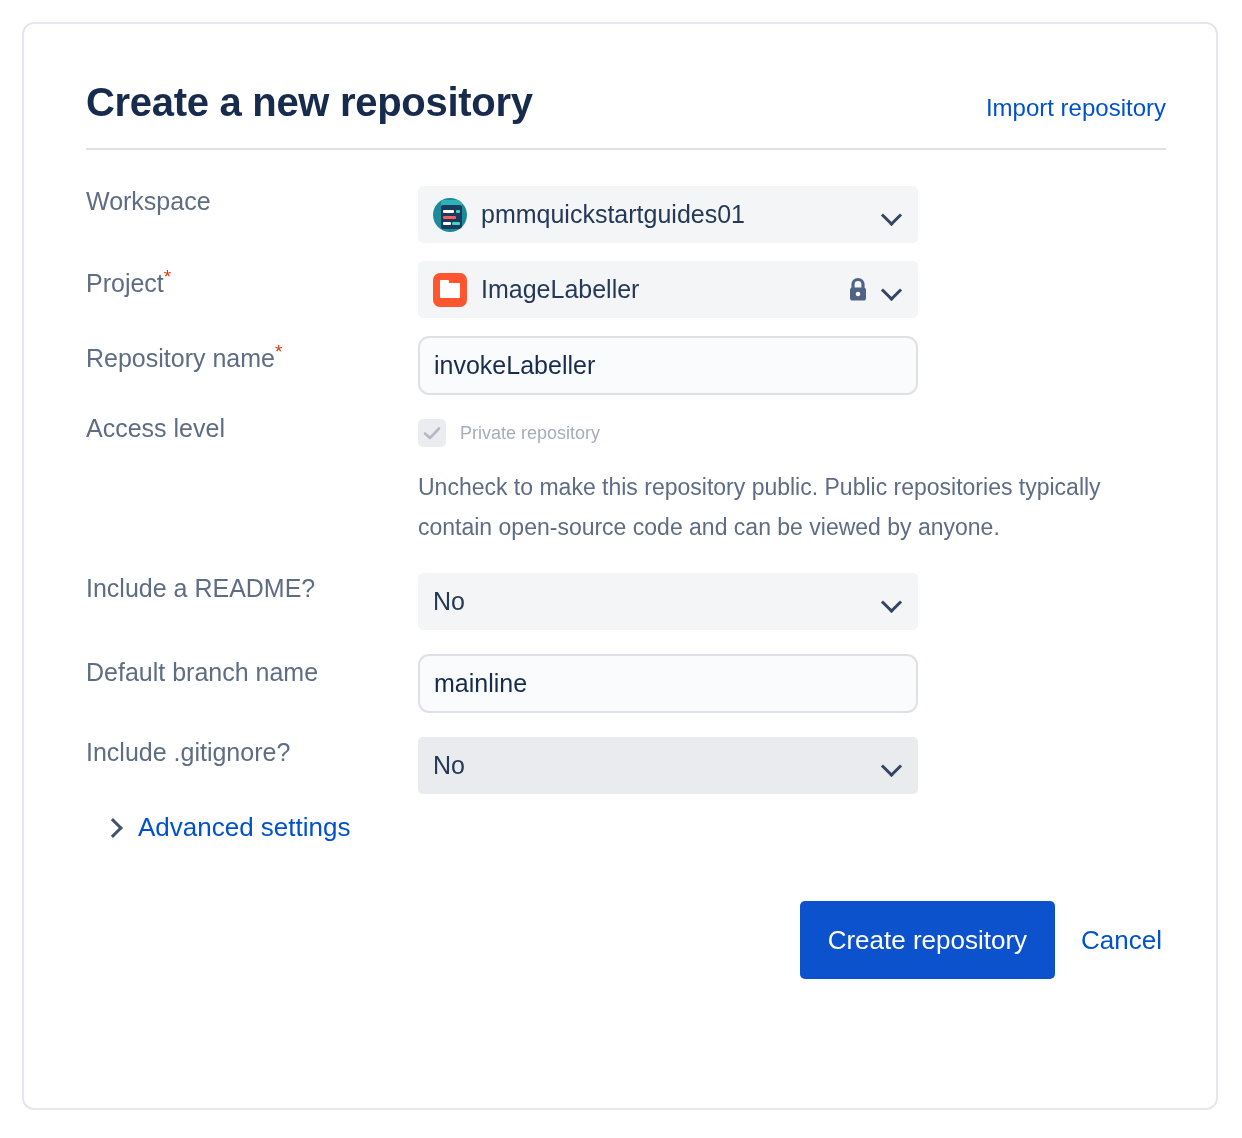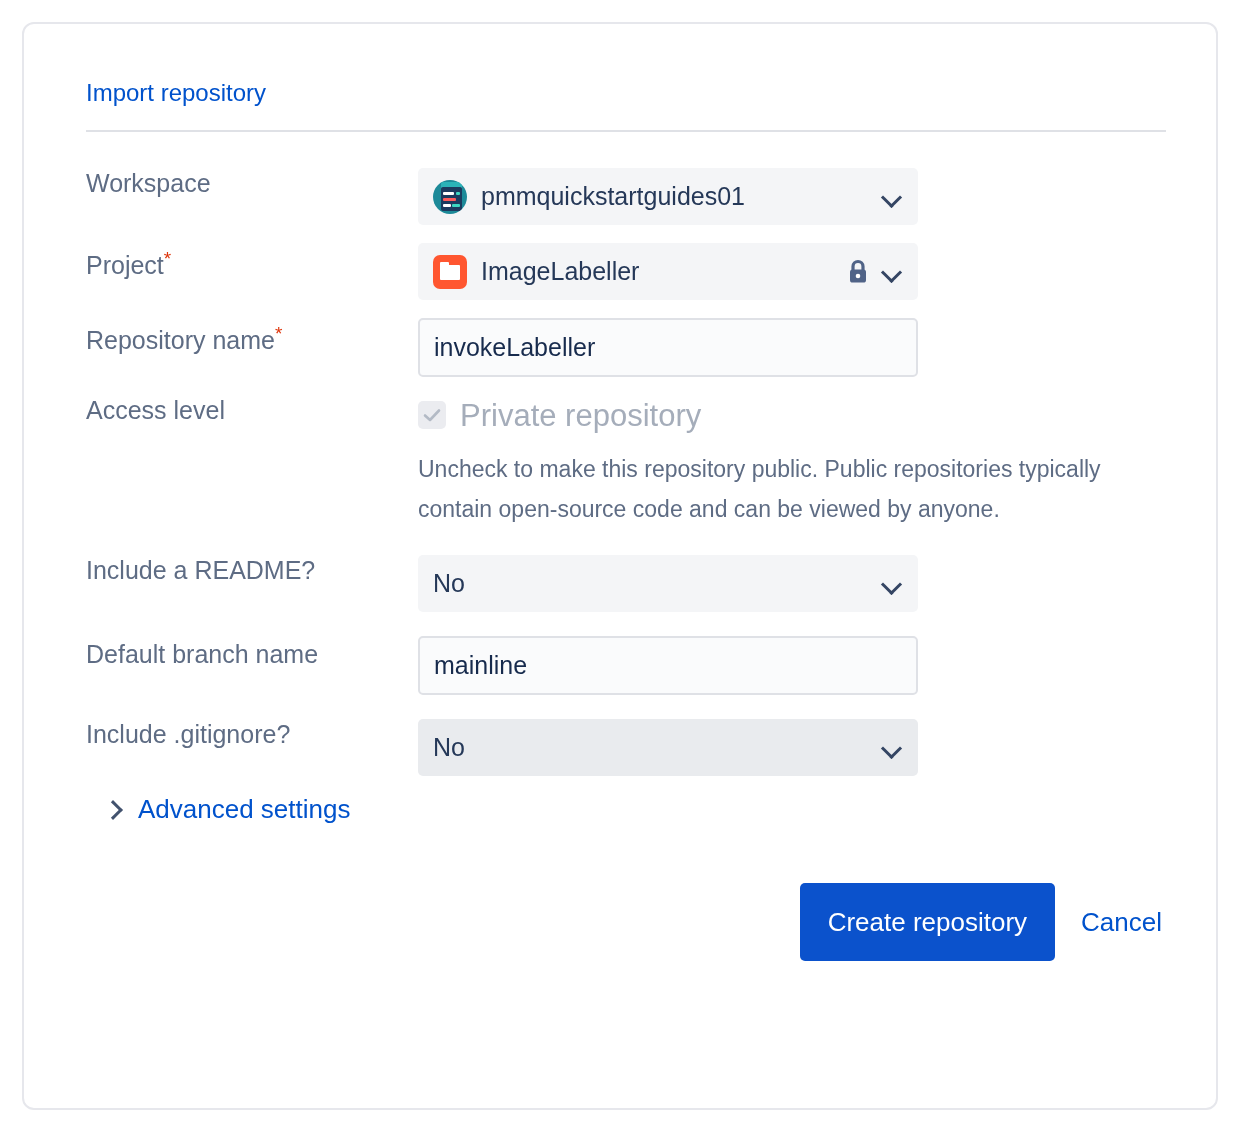--- a/index.html
+++ b/index.html
@@ -225,21 +225,21 @@
     position: relative;
   }
 
   
   .text-input {
     box-sizing: border-box;
     width: 500px;
     height: 59px;
     background: #fafbfc;
     border: 2px solid #dfe1e6;
-    border-radius: 5px;
+    border-radius: 11px;
     padding: 0 14px;
     font-family: "Liberation Sans", sans-serif;
     font-size: 25px;
     color: #172b4d;
     outline: none;
   }
   .text-input::placeholder { color: #7a869a; }
 
   
   .checkbox-row {
@@ -251,21 +251,21 @@
     width: 28px;
     height: 28px;
     border-radius: 5px;
     background: #ebecf0;
     position: relative;
     flex: 0 0 auto;
     margin-right: 14px;
   }
   .checkbox svg { position: absolute; left: 3px; top: 3px; }
   .checkbox-label {
-    font-size: 31px;
+    font-size: 18px;
     color: #a5adba;
     line-height: 31px;
   }
   .help-text {
     margin-top: 14px;
     width: 690px;
     font-size: 23px;
     line-height: 40px;
     color: #5e6c84;
   }
@@ -335,20 +335,21 @@
   }
 </style>
 </head>
 <body>
 
 <div class="page">
   <div class="card">
     <div class="card-inner">
 
       <div class="header">
+        <h1 class="title">Create a new repository</h1>
         <a class="import-link" href="#">Import repository</a>
       </div>
 
       <div class="form">
 
         <div class="row">
           <div class="label-col">Workspace</div>
           <div class="field-col">
             <div class="select">
               <span class="ws-avatar">

